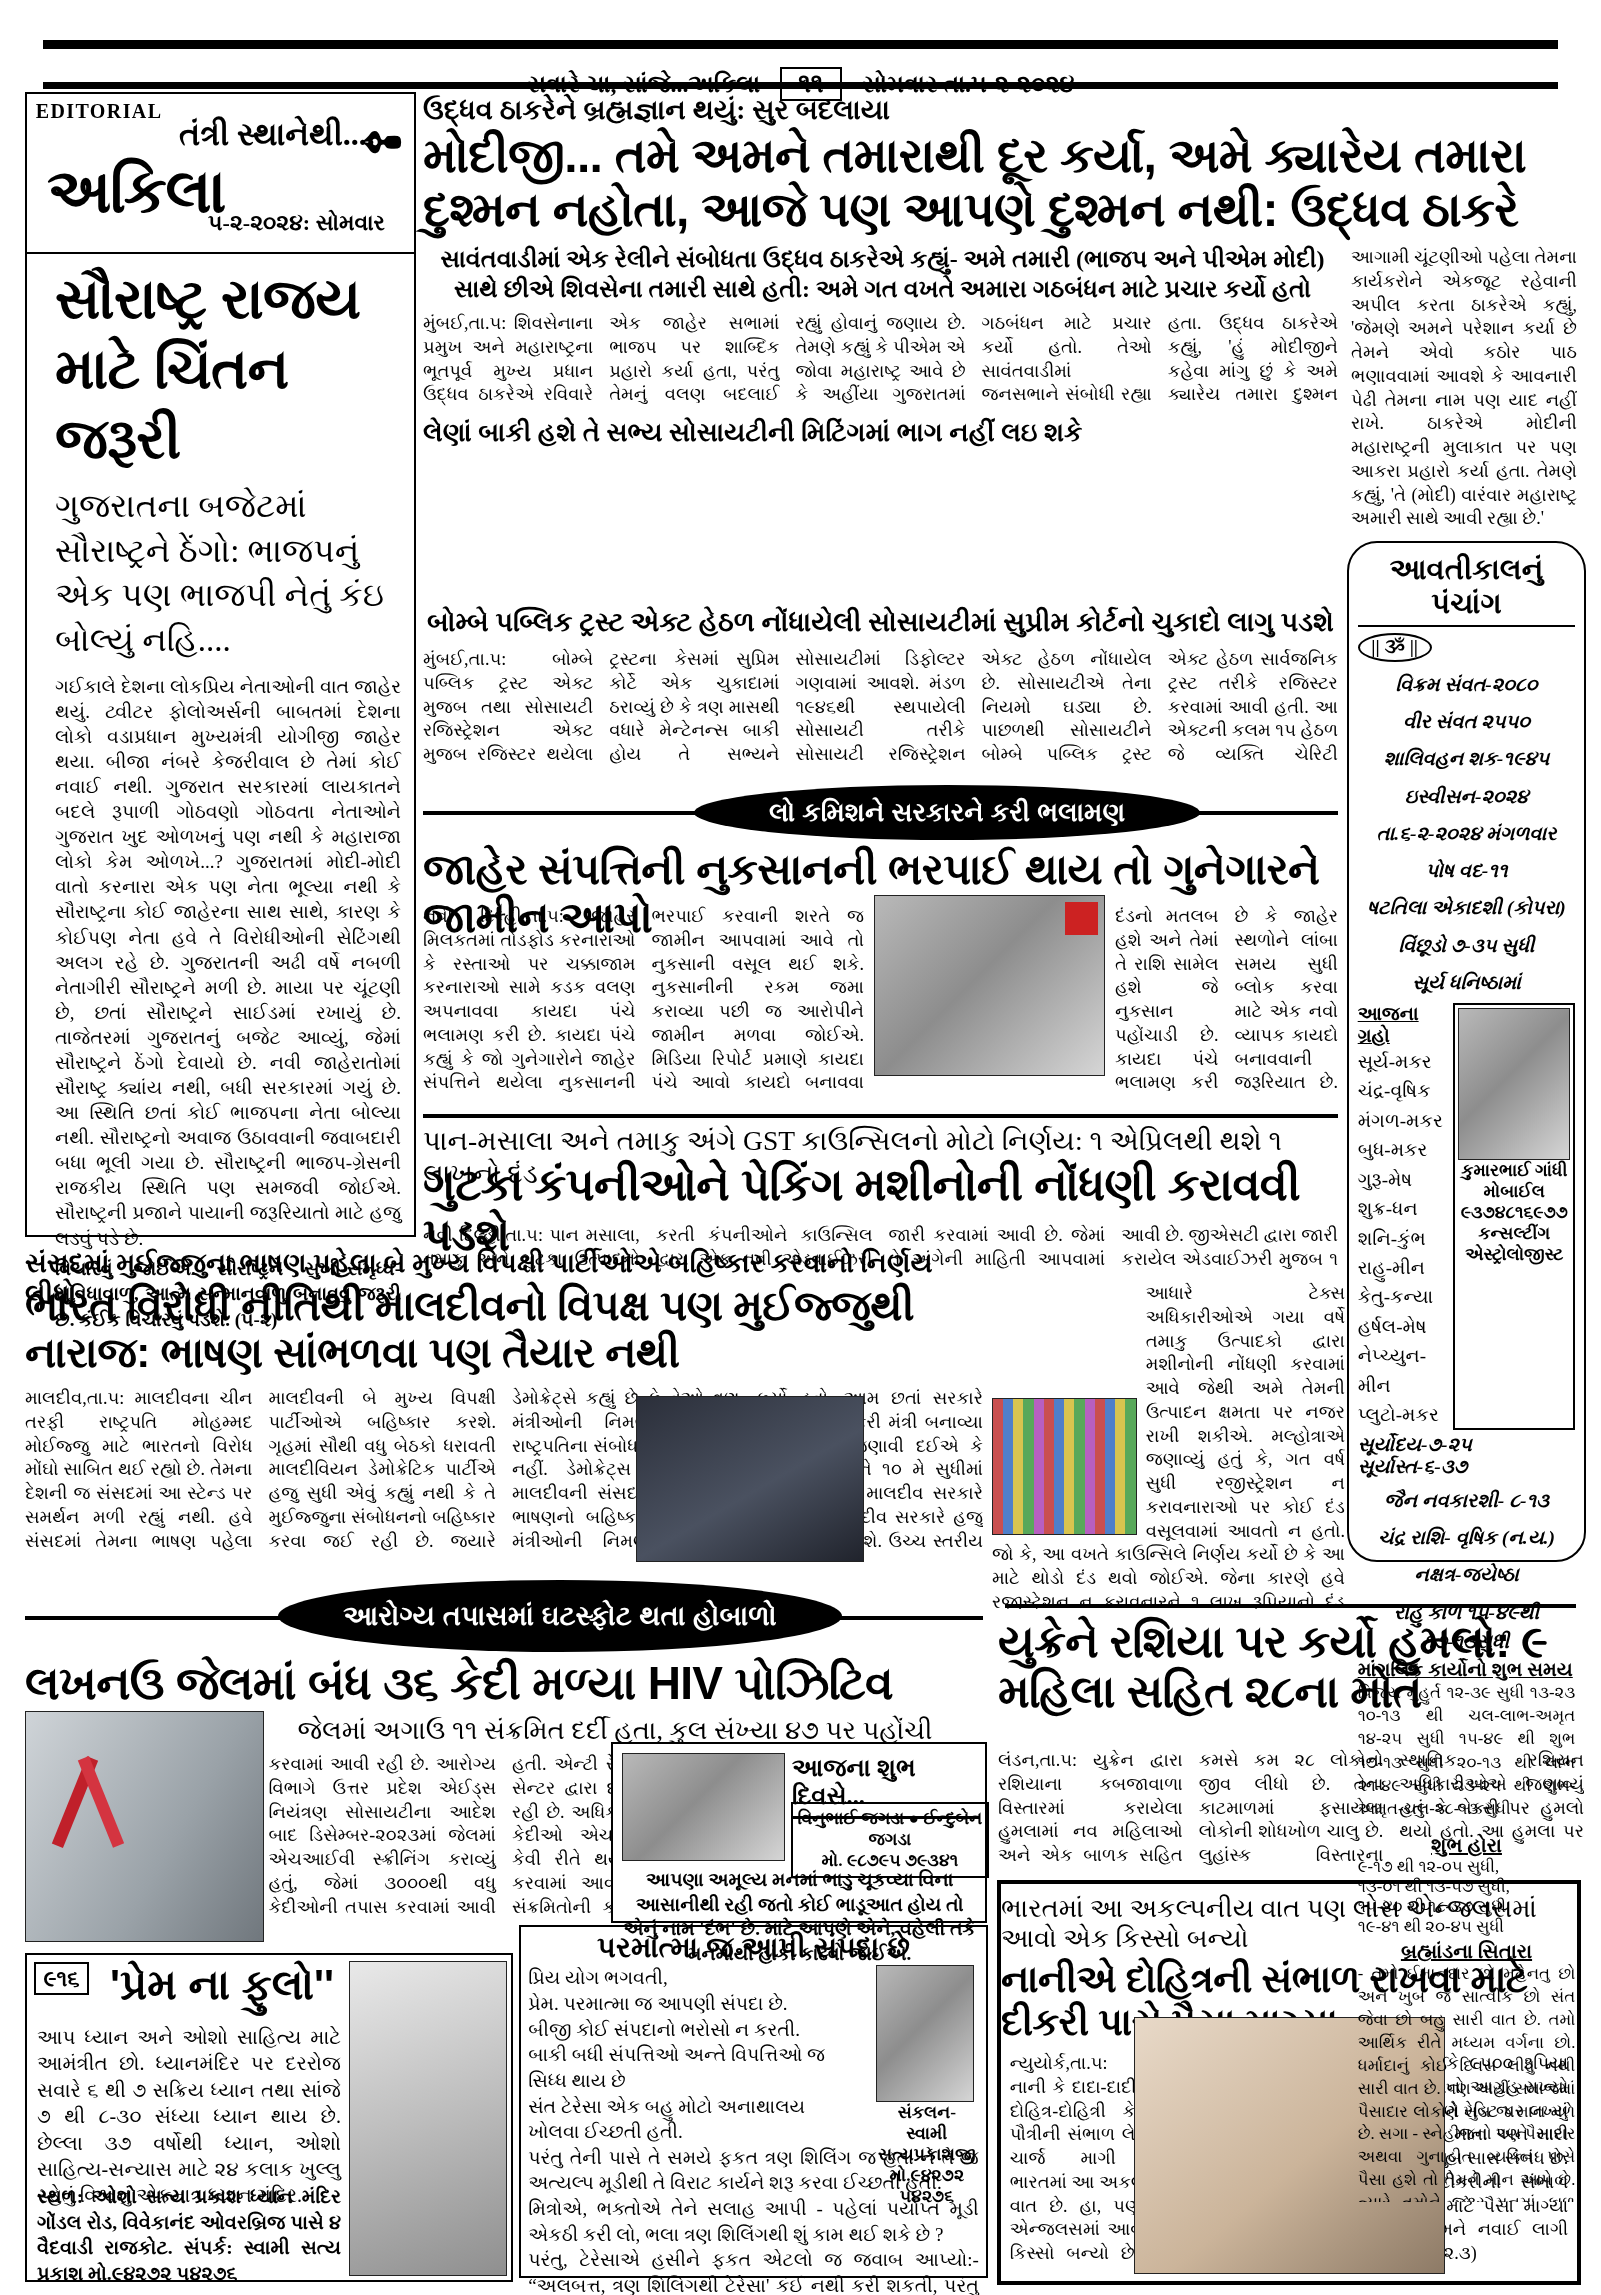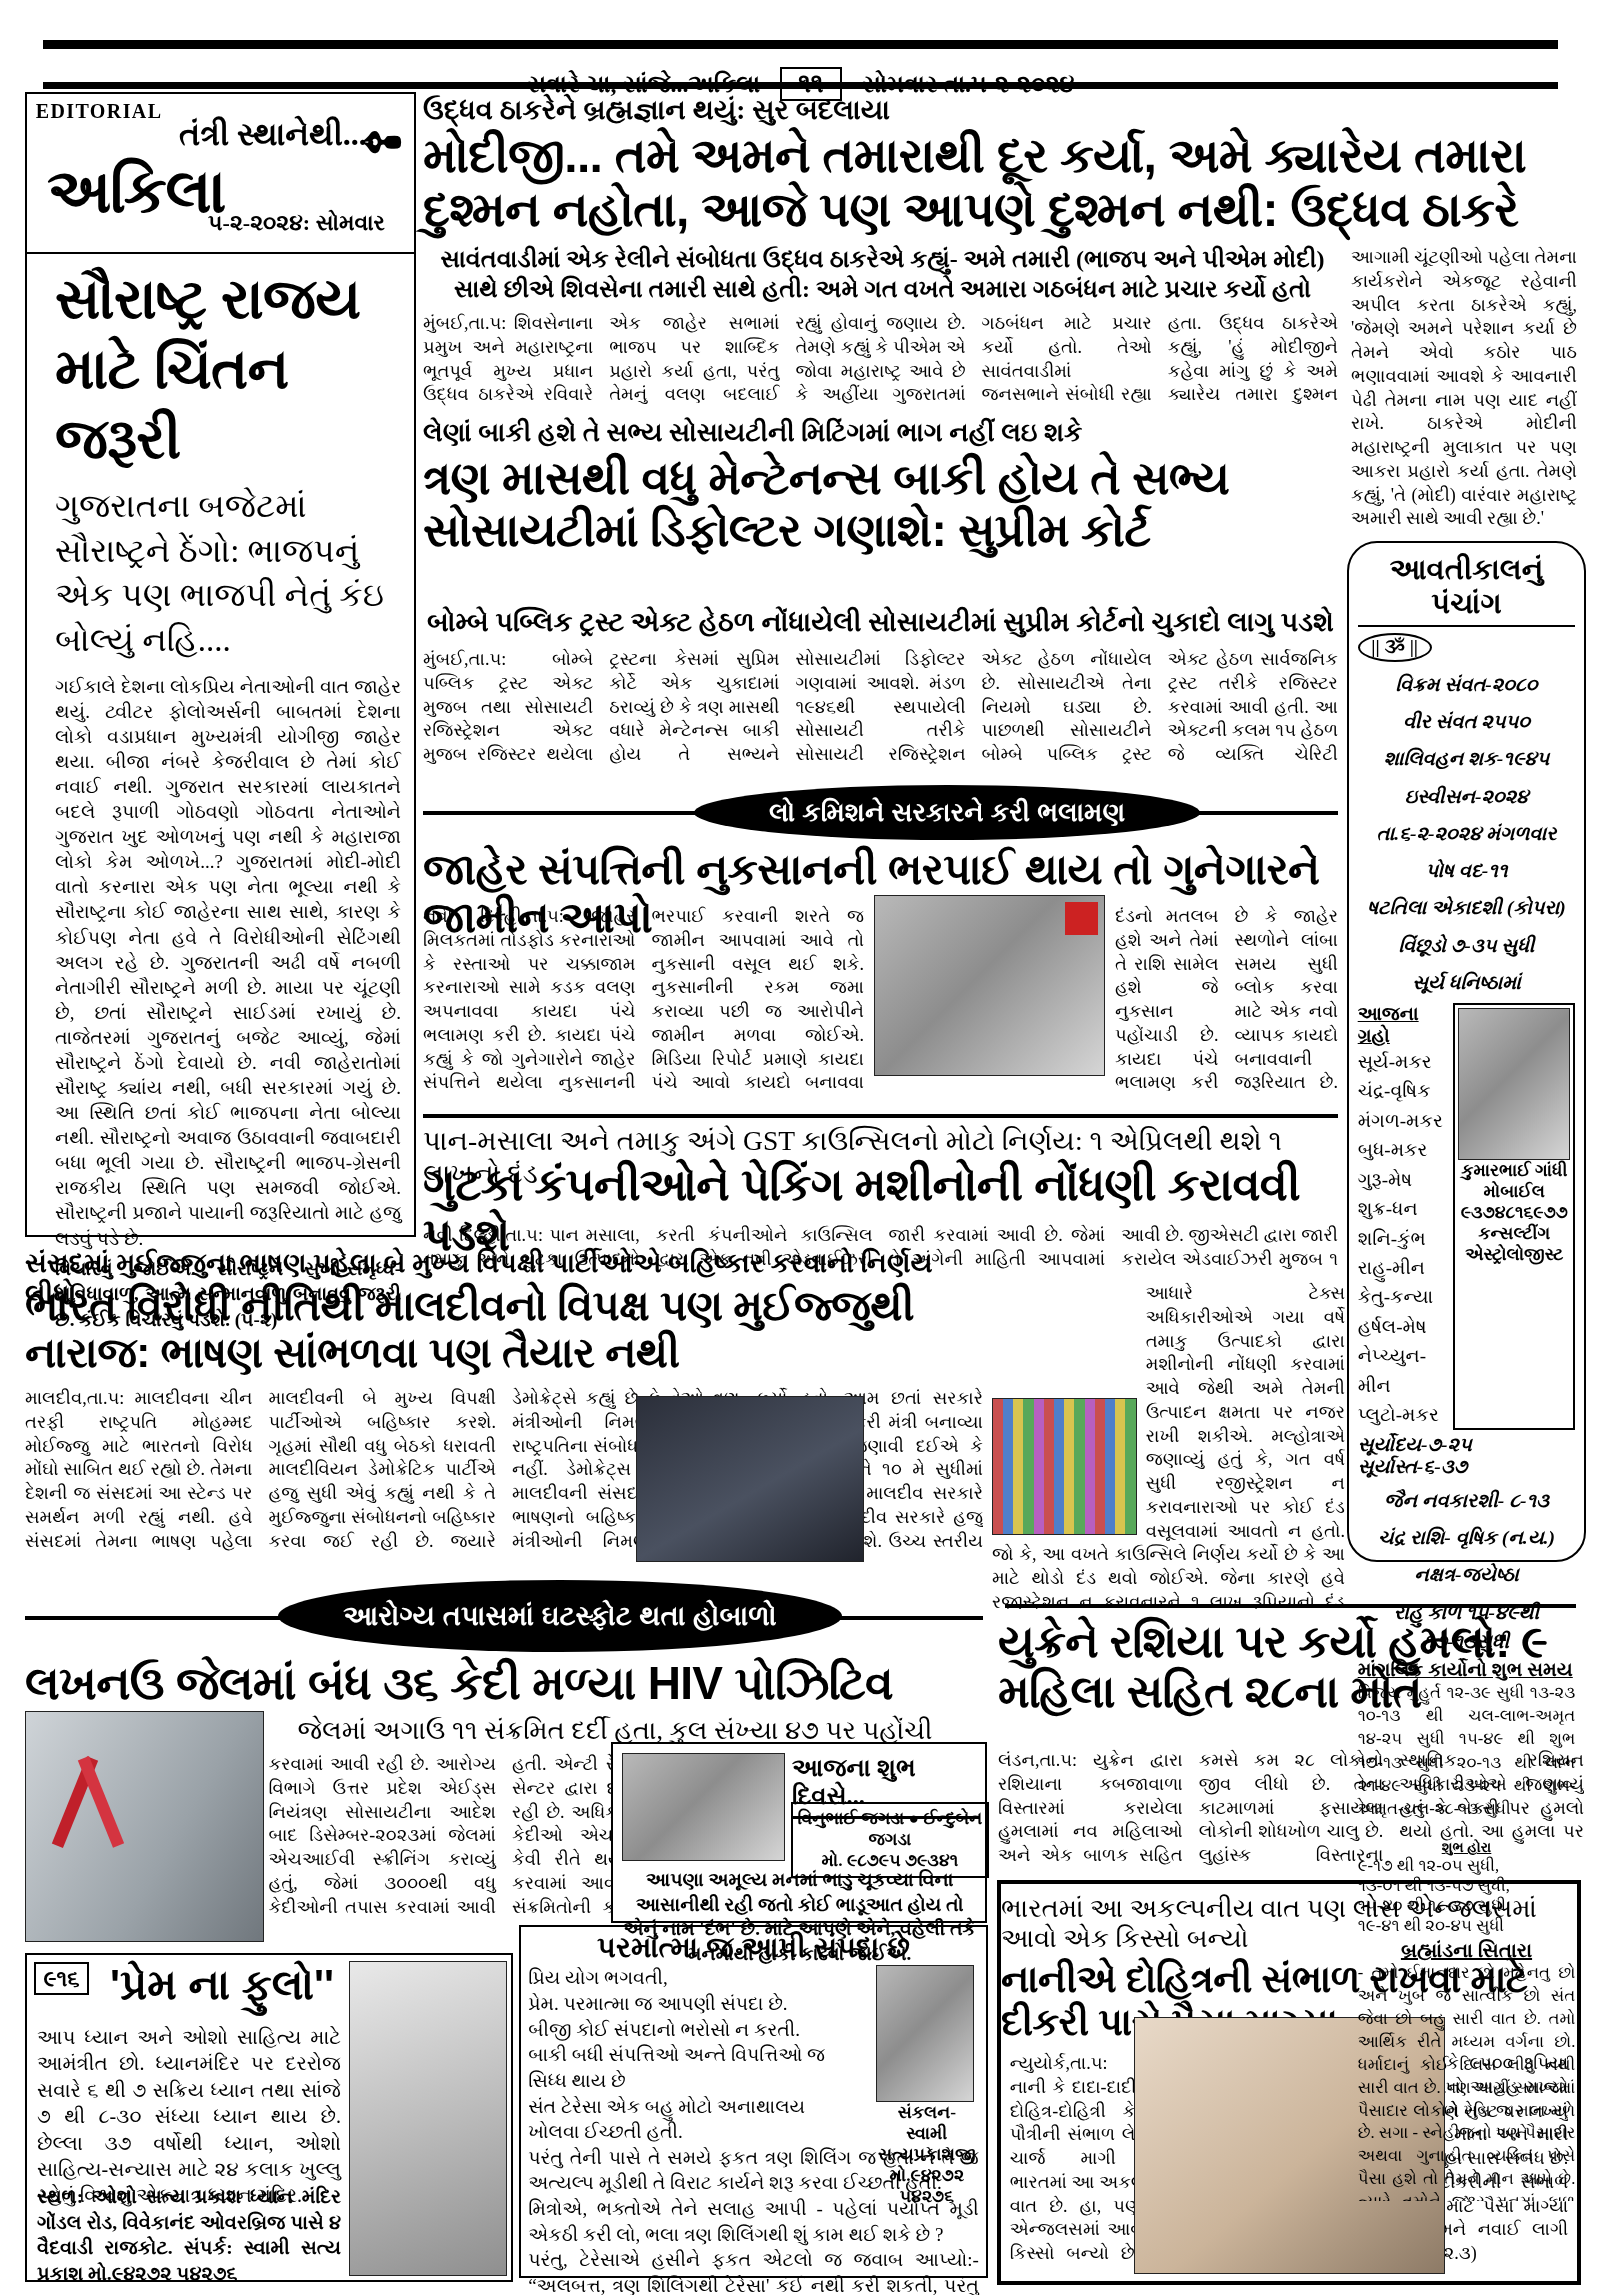--- a/index.html
+++ b/index.html
@@ -67,21 +67,20 @@
     </div>
   </div>
 
   <div class="abs kicker" style="left:423px;top:94px;width:1154px;font-size:27.5px">ઉદ્ધવ ઠાકરેને બ્રહ્મજ્ઞાન થયું: સુર બદલાયા</div>
   <div class="abs headline" style="left:423px;top:129px;width:1154px;font-size:48px">મોદીજી... તમે અમને તમારાથી દૂર કર્યા, અમે ક્યારેય તમારા દુશ્મન નહોતા, આજે પણ આપણે દુશ્મન નથી: ઉદ્ધવ ઠાકરે</div>
   <div class="abs subhead" style="left:434px;top:244px;width:897px;font-size:24px">સાવંતવાડીમાં એક રેલીને સંબોધતા ઉદ્ધવ ઠાકરેએ કહ્યું- અમે તમારી (ભાજપ અને પીએમ મોદી) સાથે છીએ શિવસેના તમારી સાથે હતી: અમે ગત વખતે અમારા ગઠબંધન માટે પ્રચાર કર્યો હતો</div>
   <div class="abs bodytxt cols5" style="left:423px;top:312px;width:915px;height:95px;overflow:hidden">મુંબઈ,તા.૫: શિવસેનાના પ્રમુખ અને મહારાષ્ટ્રના ભૂતપૂર્વ મુખ્ય પ્રધાન ઉદ્ધવ ઠાકરેએ રવિવારે એક જાહેર સભામાં ભાજપ પર શાબ્દિક પ્રહારો કર્યા હતા, પરંતુ તેમનું વલણ બદલાઈ રહ્યું હોવાનું જણાય છે. તેમણે કહ્યું કે પીએમ એ જોવા મહારાષ્ટ્ર આવે છે કે અહીંયા ગુજરાતમાં ગઠબંધન માટે પ્રચાર કર્યો હતો. તેઓ સાવંતવાડીમાં જનસભાને સંબોધી રહ્યા હતા. ઉદ્ધવ ઠાકરેએ કહ્યું, 'હું મોદીજીને કહેવા માંગુ છું કે અમે ક્યારેય તમારા દુશ્મન નહોતા. આજે પણ આપણે દુશ્મન નથી. અમે તમારી સાથે હતા, શિવસેના તમારી સાથે હતી. અમે ગત વખતે અમારા ગઠબંધન માટે પ્રચાર કર્યો હતો.' તેઓ ભાજપ સાથેના જુના સંબંધો યાદ કરી રહ્યા હતા. મુલાકાત પર પણ આકરા પ્રહારો કર્યા; તમારી સાથે હતી, અમે ગત વખતે અમારા રહી છે. વિપરીત, ૨૦૨૪ની સામાન્ય ચૂંટણી અત્યાર આ સરમુખત્યારનો દિવસ હશે.</div>
   <div class="abs bodytxt" style="left:1351px;top:246px;width:226px;height:288px;overflow:hidden">આગામી ચૂંટણીઓ પહેલા તેમના કાર્યકરોને એકજૂટ રહેવાની અપીલ કરતા ઠાકરેએ કહ્યું, 'જેમણે અમને પરેશાન કર્યા છે તેમને એવો કઠોર પાઠ ભણાવવામાં આવશે કે આવનારી પેઢી તેમના નામ પણ યાદ નહીં રાખે. ઠાકરેએ મોદીની મહારાષ્ટ્રની મુલાકાત પર પણ આકરા પ્રહારો કર્યા હતા. તેમણે કહ્યું, 'તે (મોદી) વારંવાર મહારાષ્ટ્ર અમારી સાથે આવી રહ્યા છે.'</div>
 
   <div class="abs kicker" style="left:423px;top:418px;width:915px;font-size:26px">લેણાં બાકી હશે તે સભ્ય સોસાયટીની મિટિંગમાં ભાગ નહીં લઇ શકે</div>
-  <div class="abs headline" style="left:423px;top:453px;width:915px;font-size:46px">ત્રણ માસથી વધુ મેન્ટેનન્સ બાકી હોય તે સભ્ય સોસાયટીમાં ડિફોલ્ટર ગણાશે: સુપ્રીમ કોર્ટ</div>
   <div class="abs subhead" style="left:423px;top:606px;width:915px;font-size:27px">બોમ્બે પબ્લિક ટ્રસ્ટ એક્ટ હેઠળ નોંધાયેલી સોસાયટીમાં સુપ્રીમ કોર્ટનો ચુકાદો લાગુ પડશે</div>
   <div class="abs bodytxt cols5" style="left:423px;top:648px;width:915px;height:136px;overflow:hidden">મુંબઈ,તા.૫: બોમ્બે પબ્લિક ટ્રસ્ટ એક્ટ મુજબ તથા સોસાયટી રજિસ્ટ્રેશન એક્ટ મુજબ રજિસ્ટર થયેલા ટ્રસ્ટના કેસમાં સુપ્રિમ કોર્ટે એક ચુકાદામાં ઠરાવ્યું છે કે ત્રણ માસથી વધારે મેન્ટેનન્સ બાકી હોય તે સભ્યને સોસાયટીમાં ડિફોલ્ટર ગણવામાં આવશે. મંડળ ૧૯૪૬થી સ્થપાયેલી સોસાયટી તરીકે સોસાયટી રજિસ્ટ્રેશન એક્ટ હેઠળ નોંધાયેલ છે. સોસાયટીએ તેના નિયમો ઘડ્યા છે. પાછળથી સોસાયટીને બોમ્બે પબ્લિક ટ્રસ્ટ એક્ટ હેઠળ સાર્વજનિક ટ્રસ્ટ તરીકે રજિસ્ટર કરવામાં આવી હતી. આ એક્ટની કલમ ૧૫ હેઠળ જે વ્યક્તિ ચેરિટી કમિશનર ઓફિસ હેઠળ નોંધાયેલ સોસાયટીના સભ્યો છે. જો તેમણે ફી ન ભરી હોય તો તેઓ ચૂંટણી ફોર્મ ભરી શકતા નથી. જે સોસાયટીઓ રજિસ્ટર્ડ છે તેમાં હાઉસિંગ કો-ઓપ સોસાયટીઓ નથી પરંતુ છે. તેમની જવાબદારીઓ પૂરી કરીને તેમનું સભ્યપદ બચાવવાની તક આપી શકે છે. જે નિષ્ફળ જશે તો તેમનું સભ્યપદ સમાપ્ત કરાશે. જ્યારે તેમ છતાં, તેઓ તેમની જવાબદારીઓ પૂરી નહીં કરે ત્યારે તેમની સદસ્યતા સમાપ્ત કરવામાં આવી હોવાનું જોઈએ તેને લાગુ પડશે. ૩ મહિનાથી વધારે મેન્ટેનન્સ બાકી હોય તે સભ્ય સોસાયટીમાં ડિફોલ્ટર ગણવામાં આવશે જે સભ્યોનું સોસાયટીનું લેણું બાકી હશે તે સભ્ય સોસાયટીની મિટિંગમાં કે સોસાયટી પ્રોગ્રામમાં ભાગ લઈ શકશે નહીં.(૨૨.૧)</div>
 
   <div class="rule" style="left:423px;top:811px;width:915px;height:3.6px"></div>
   <div class="abs banner-oval" style="left:694px;top:785px;width:506px;height:55px;font-size:26px">લો કમિશને સરકારને કરી ભલામણ</div>
   <div class="abs headline" style="left:423px;top:845px;width:915px;font-size:43px">જાહેર સંપત્તિની નુકસાનની ભરપાઈ થાય તો ગુનેગારને જામીન આપો</div>
   <div class="abs bodytxt cols2" style="left:423px;top:905px;width:441px;height:203px;overflow:hidden">નવી દિલ્હી,તા.૫: જાહેર મિલકતમાં તોડફોડ કરનારાઓ કે રસ્તાઓ પર ચક્કાજામ કરનારાઓ સામે કડક વલણ અપનાવવા કાયદા પંચે ભલામણ કરી છે. કાયદા પંચે કહ્યું કે જો ગુનેગારોને જાહેર સંપત્તિને થયેલા નુકસાનની ભરપાઈ કરવાની શરતે જ જામીન આપવામાં આવે તો નુકસાની વસૂલ થઈ શકે. નુકસાનીની રકમ જમા કરાવ્યા પછી જ આરોપીને જામીન મળવા જોઈએ. મિડિયા રિપોર્ટ પ્રમાણે કાયદા પંચે આવો કાયદો બનાવવા માટે કેન્દ્ર સરકારને ભલામણ કરી છે. મિલકતની કિંમત જેટલી રકમ ભરપાઈ કરવામાં આવે તે પછી જ છોડવા જોઈએ.</div>
   <div class="abs photo" style="left:874px;top:895px;width:231px;height:181px">
     <div class="abs" style="right:5.8px;top:5.8px;width:33px;height:33px;background:#c22"></div>
   </div>
@@ -203,21 +202,21 @@
       </div>
     </div>
     <div class="bold" style="font-size:19.5px;margin-top:4.3px;font-style:italic">સૂર્યોદય-૭-૨૫</div>
     <div class="bold" style="font-size:19.5px;font-style:italic">સૂર્યાસ્ત-૬-૩૭</div>
     <div class="pline">જૈન નવકારશી- ૮-૧૩</div>
     <div class="pline">ચંદ્ર રાશિ- વૃષિક (ન.ય.)</div>
     <div class="pline">નક્ષત્ર-જયેષ્ઠા</div>
     <div class="pline">રાહુ કાળ ૧૫-૪૯થી ૧૭-૧૩સુધી</div>
     <div class="bold underline" style="font-size:19.5px;margin-top:2.9px">માંગલિક કાર્યોનો શુભ સમય</div>
     <div class="small" style="line-height:1.4;text-align:justify">વિજય મુહુર્ત ૧૨-૩૯ સુધી ૧૩-૨૩ ૧૦-૧૩ થી ચલ-લાભ-અમૃત ૧૪-૨૫ સુધી ૧૫-૪૯ થી  શુભ ૧૭-૧૩  સુધી ૨૦-૧૩ થી લાભ ૨૧-૪૯ સુધી ૨૩-૨૫ થી શુભ-અમૃત-ચલ-૨૮-૧૩ સુધી</div>
-    <div class="bold underline center" style="font-size:14px;margin-top:20px">શુભ હોરા</div>
+    <div class="bold underline center" style="font-size:20px;margin-top:14px">શુભ હોરા</div>
     <div class="small">૯-૧૭ થી ૧૨-૦૫ સુધી,</div>
     <div class="small">૧૩-૦૧ થી ૧૩-૫૭ સુધી,</div>
     <div class="small">૧૫-૪૦ થી ૧૮-૩૭ સુધી</div>
     <div class="small">૧૯-૪૧ થી ૨૦-૪૫ સુધી</div>
     <div class="bold underline center" style="font-size:20px;margin-top:2.9px">બ્રહ્માંડના સિતારા</div>
     <div class="small" style="line-height:1.38;text-align:justify;height:239px;overflow:hidden">- તમો ઈમાનદાર છો મહેનતુ છો અને ખુબ જ સાત્વીક છો સંત જેવા છો બહુ સારી વાત છે. તમો આર્થિક રીતે મધ્યમ વર્ગના છો. ધર્માદાનું કોઈ દિવસ લીધુ નથી સારી વાત છે. પણ અહીં સમાજમાં પૈસાદાર લોકોને ખુબ જ માન મળે છે. સગા - સ્નેહીજનો પણ પૈસાદાર અથવા ગુનાહીત વ્યકિત પાસે પૈસા હશે તો તેમને માન આપે છે. ત્યારે તમોને જરૂર મનમાં ફાળ થશે કે આમ કેમ ? આ પ્રશ્ન આપણા જેવા ઘણા બધાનો હોઈ શકે છે. હવે નકકી કરો કે ખુબ જ મહેનત કરવી છે અને પૈસા પણ બનાવવા છે રોજ હનુમાનજીના દર્શન કરો હનુમાનજીના જાપ કરવા નાના માણસોને મદદ કરવી. (૫-૩)</div>
   </div>
 
 </div>
 

